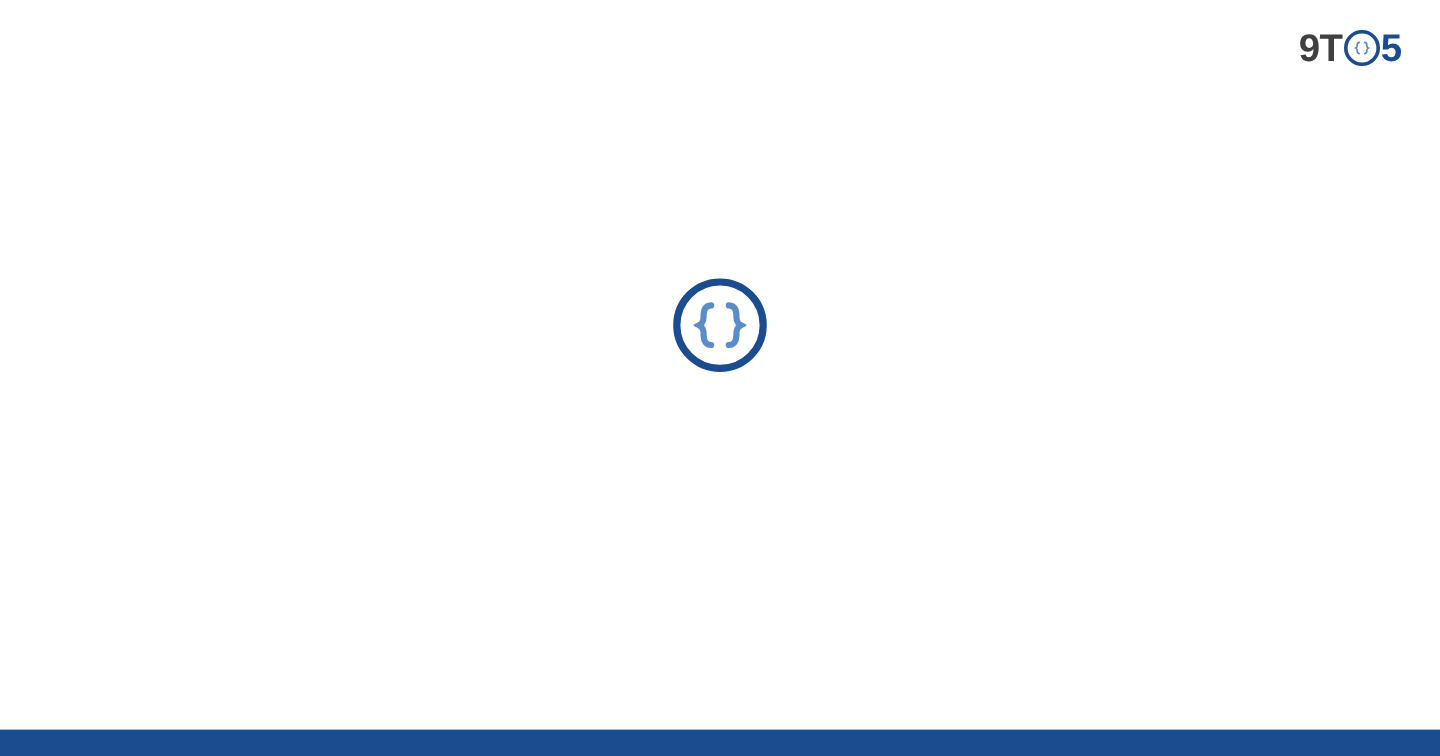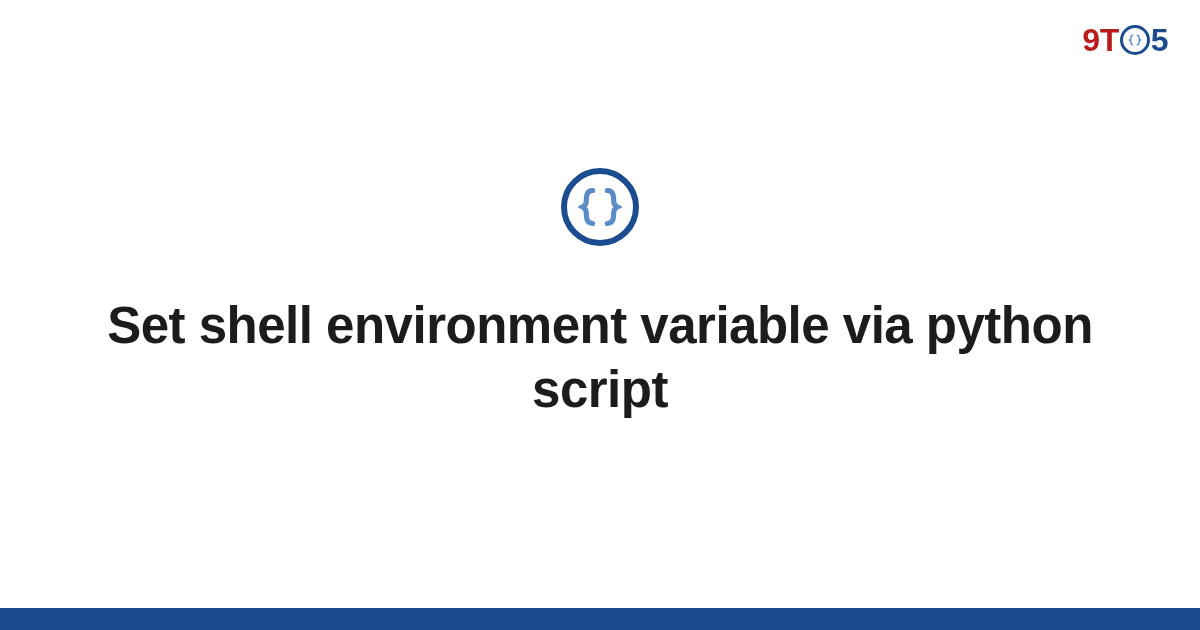--- a/index.html
+++ b/index.html
@@ -19,21 +19,21 @@
       position: absolute;
       top: 22px;
       right: 32px;
       display: flex;
       align-items: center;
       font-size: 32px;
       font-weight: 600;
       letter-spacing: -0.5px;
     }
     .logo-9t {
-      color: #b91c1c;
+      color: #404040;
     }
     .logo-o-wrapper {
       display: inline-flex;
       align-items: center;
       justify-content: center;
       width: 30px;
       height: 30px;
       border: 3px solid #1a4c8f;
       border-radius: 50%;
       margin: 0 1px;
@@ -107,16 +107,15 @@
   <span class="logo-5">5</span>
 </div>
 
 <div class="content">
   <div class="main-icon">
     <svg viewBox="0 0 24 24" fill="none">
       <path d="M8 3 C4.5 3 4.5 6.5 4.5 9 C4.5 11 2.5 12 2.5 12 C2.5 12 4.5 13 4.5 15 C4.5 17.5 4.5 21 8 21" stroke="#5a8cc7" stroke-width="2.8" stroke-linecap="round" fill="none"></path>
       <path d="M16 3 C19.5 3 19.5 6.5 19.5 9 C19.5 11 21.5 12 21.5 12 C21.5 12 19.5 13 19.5 15 C19.5 17.5 19.5 21 16 21" stroke="#5a8cc7" stroke-width="2.8" stroke-linecap="round" fill="none"></path>
     </svg>
   </div>
-  <h1 class="title">Set shell environment variable via python script</h1>
 </div>
 
 <div class="footer-bar"></div>
 
 </body></html>

